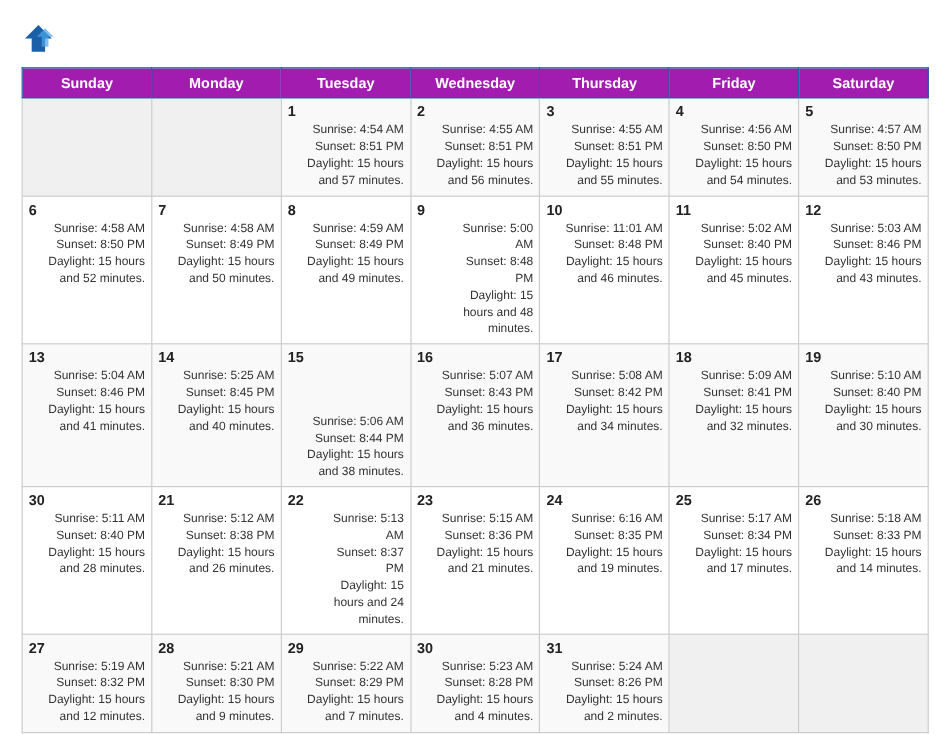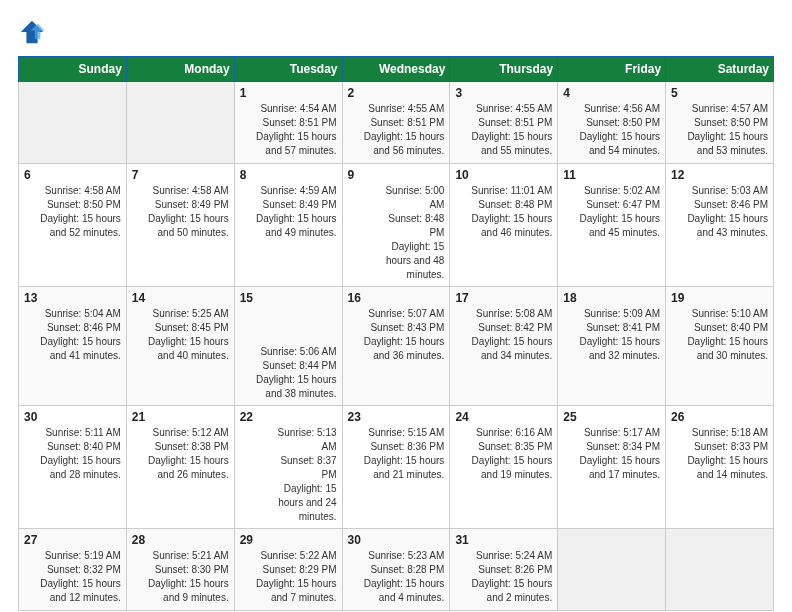--- a/index.html
+++ b/index.html
@@ -61,26 +61,26 @@
       color: #444;
     }
     .calendar {
       flex: 1;
       border: 1px solid #ccc;
       border-collapse: collapse;
       width: 100%;
       table-layout: fixed;
     }
     .calendar th {
-      background-color: #15803d;
+      background-color: #a21caf;
       color: #fff;
       font-size: 12px;
       font-weight: bold;
       padding: 5px 4px;
-      text-align: right;
+      text-align: center;
       border: 1px solid #1a5fa8;
     }
     .calendar td {
       border: 1px solid #ccc;
       vertical-align: top;
       padding: 4px 5px;
       font-size: 10px;
       color: #333;
       height: 82px;
       background: #fff;
@@ -208,21 +208,21 @@
           </td>
           <td>
             <span class="day-num">10</span>
             <div class="day-info" style="white-space: pre-line;">Sunrise: 11:01 AM
 Sunset: 8:48 PM
 Daylight: 15 hours and 46 minutes.</div>
           </td>
           <td>
             <span class="day-num">11</span>
             <div class="day-info" style="white-space: pre-line;">Sunrise: 5:02 AM
-Sunset: 6:47 PM
+Sunset: 8:40 PM
 Daylight: 15 hours and 45 minutes.</div>
           </td>
           <td>
             <span class="day-num">12</span>
             <div class="day-info" style="white-space: pre-line;">Sunrise: 5:03 AM
 Sunset: 8:46 PM
 Daylight: 15 hours and 43 minutes.</div>
           </td>
         </tr>
         <tr>

